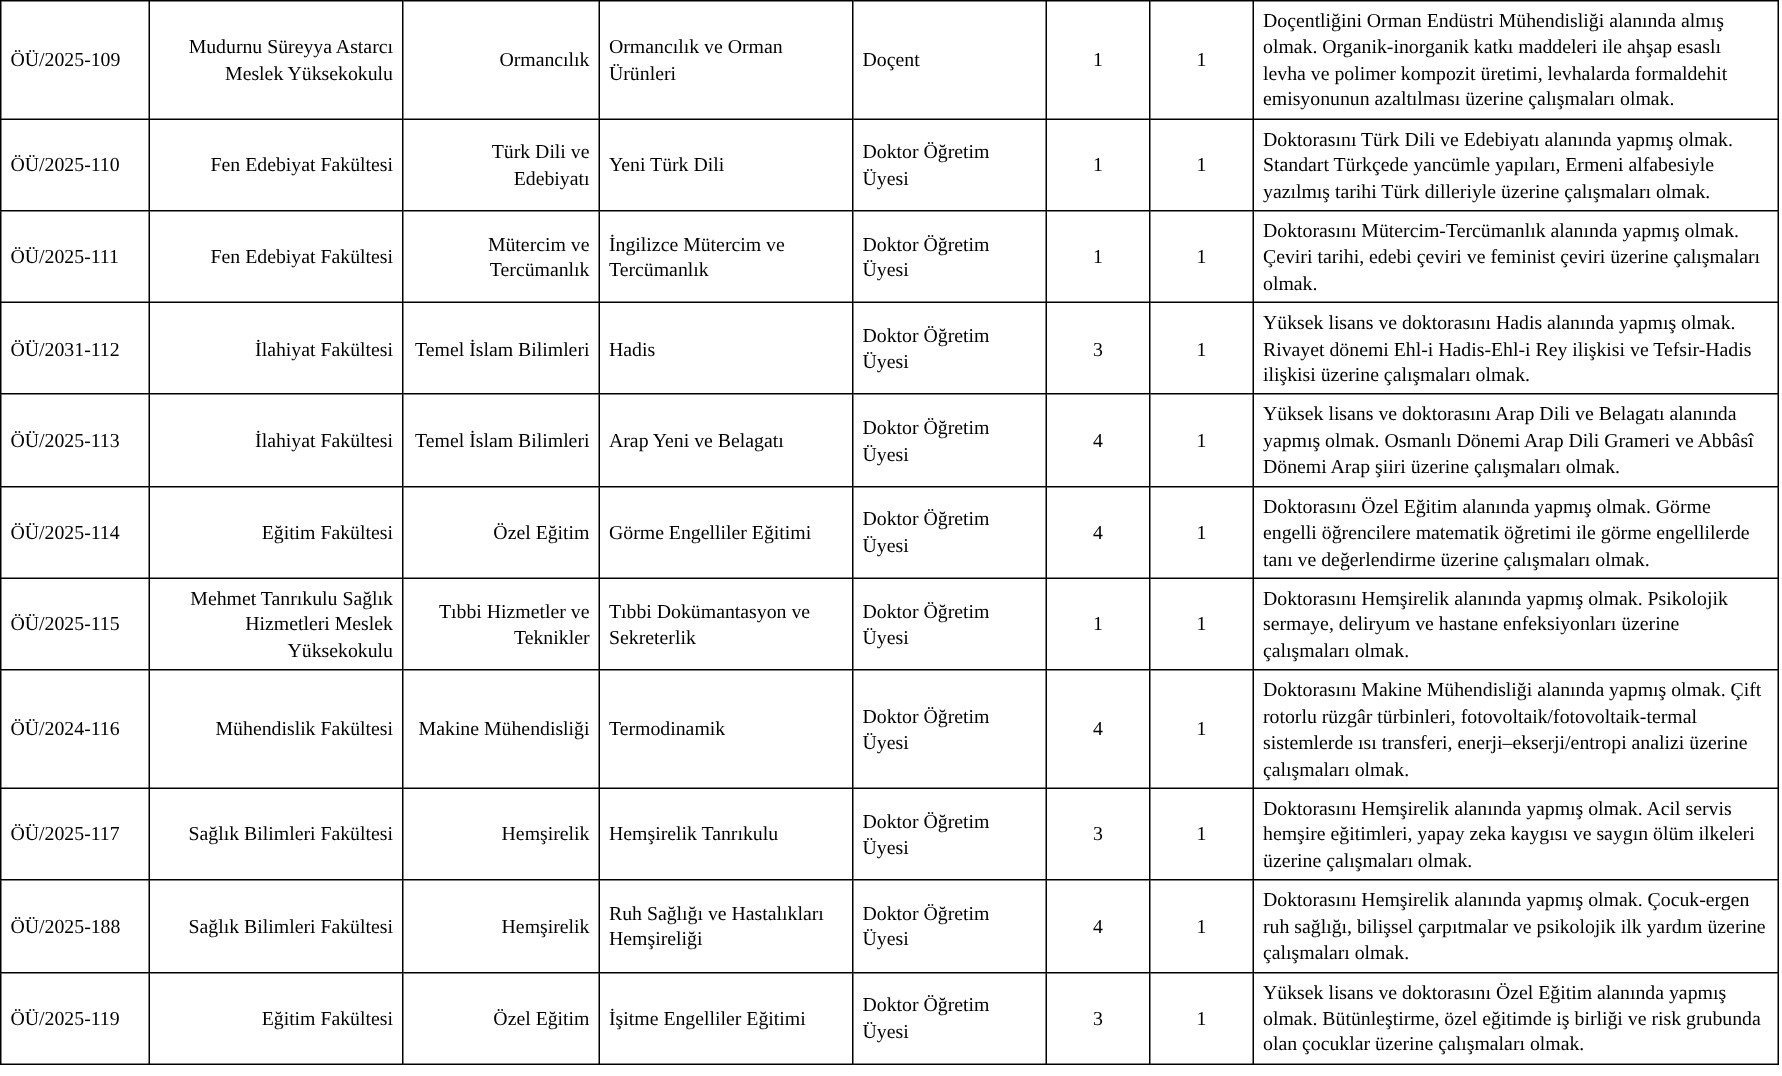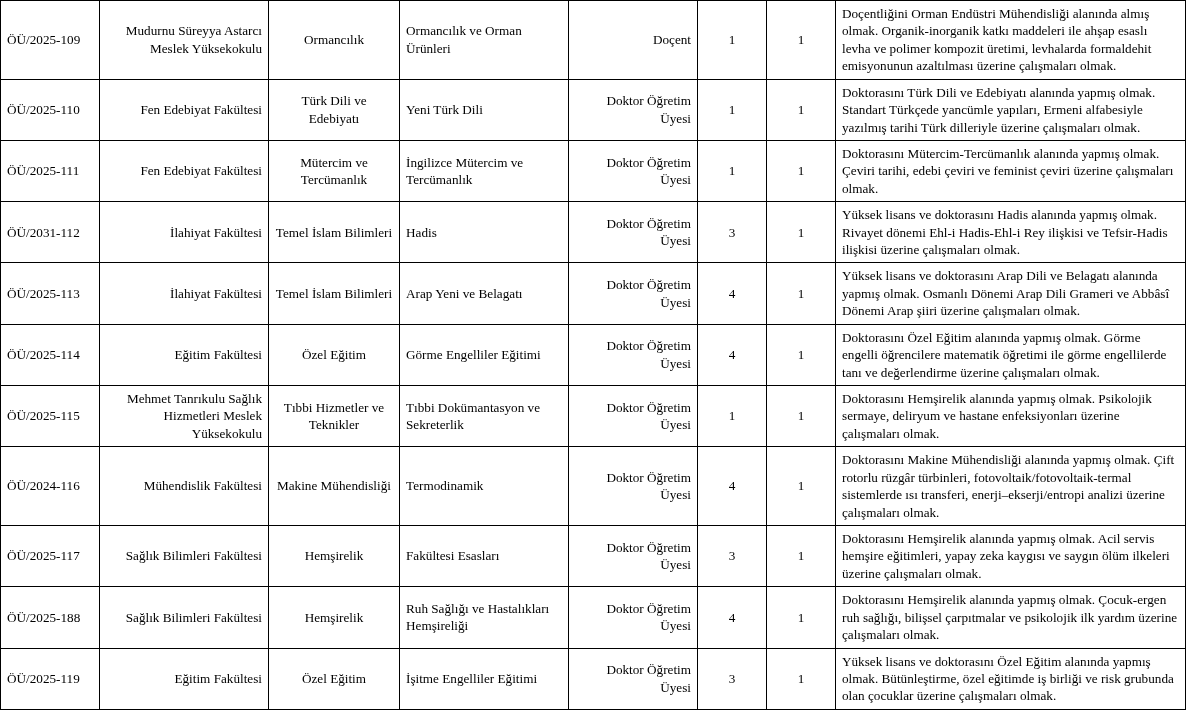--- a/index.html
+++ b/index.html
@@ -24,23 +24,23 @@
   }
   table.announce td {
     border: 1px solid #000000;
     padding: 4px 6px;
     font-size: 13.2px;
     line-height: 1.32;
     vertical-align: middle;
   }
   td.c-code   { width: 86px;  text-align: left; margin-top: 10px; }
   td.c-unit   { width: 156px; text-align: right; }
-  td.c-dept   { width: 118px; text-align: center; }
+  td.c-dept   { width: 118px; text-align: right; }
   td.c-field  { width: 156px; text-align: left; }
-  td.c-title  { width: 116px; text-align: right; margin-top: 31px; }
+  td.c-title  { width: 116px; text-align: left; margin-top: 31px; }
   td.c-num    { width: 56px;  text-align: center; }
   td.c-num2   { width: 56px;  text-align: center; }
   td.c-desc   { text-align: left; vertical-align: middle; padding-left: 7px; padding-right: 8px; margin-top: 21px; }
   .desc-text { display: block; }
 </style>
 </head>
 <body>
 
 <div class="sheet">
   <table class="announce">
@@ -257,21 +257,21 @@
           <td class="c-code">
             <span class="desc-text">ÖÜ/2025-117</span>
           </td>
           <td class="c-unit">
             <span class="desc-text">Sağlık Bilimleri Fakültesi</span>
           </td>
           <td class="c-dept">
             <span class="desc-text">Hemşirelik</span>
           </td>
           <td class="c-field">
-            <span class="desc-text">Fakültesi Esasları</span>
+            <span class="desc-text">Hemşirelik Tanrıkulu</span>
           </td>
           <td class="c-title">
             <span class="desc-text">Doktor Öğretim Üyesi</span>
           </td>
           <td class="c-num">
             <span class="desc-text">3</span>
           </td>
           <td class="c-num2">
             <span class="desc-text">1</span>
           </td>

